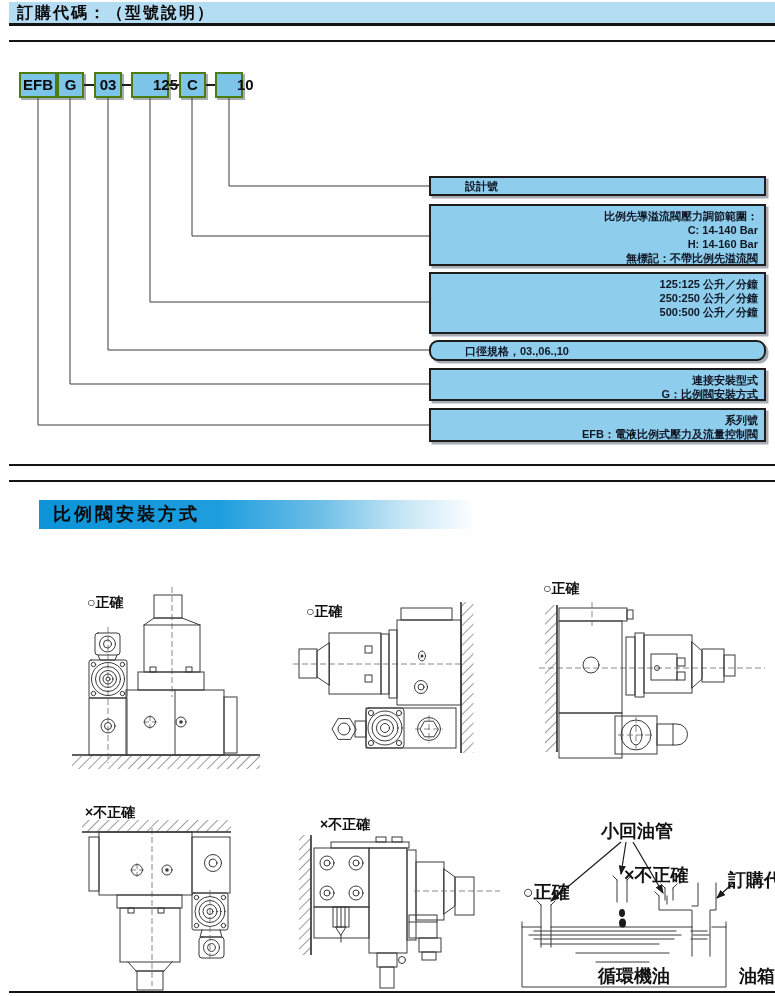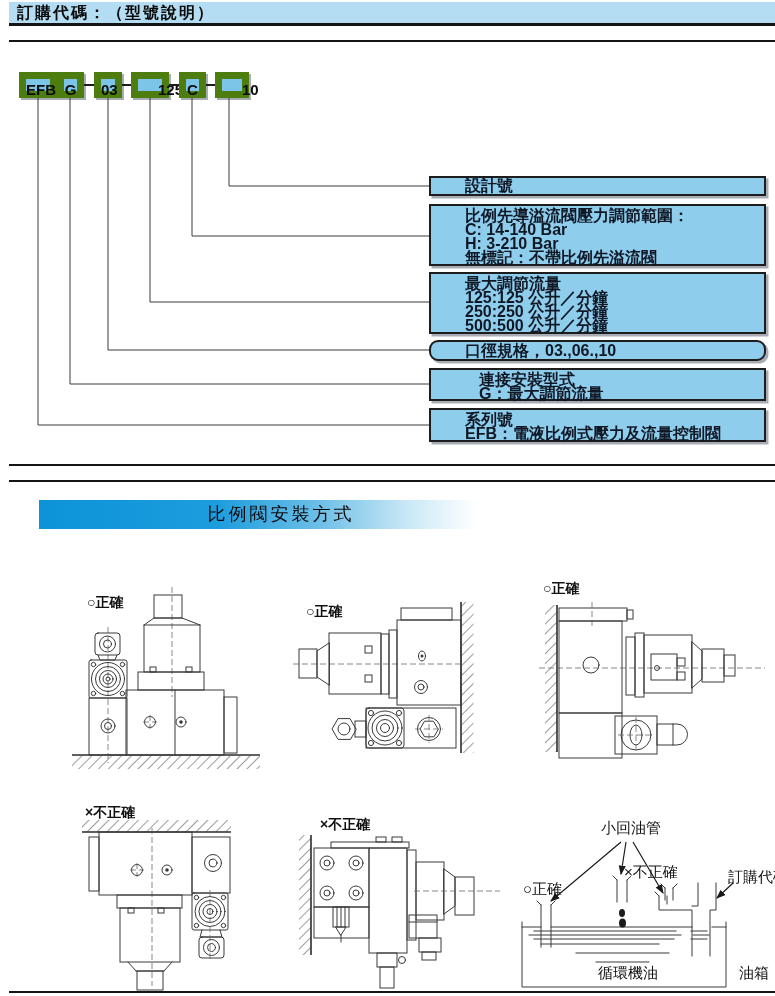--- a/index.html
+++ b/index.html
@@ -5,42 +5,42 @@
   html,body{margin:0;padding:0;background:#ffffff;}
   #page{position:relative;width:775px;height:996px;background:#fff;overflow:hidden;
         font-family:"Liberation Sans","DejaVu Sans",sans-serif;color:#101820;margin-left:9px;}
   .abs{position:absolute;}
   
   .title-bar{left:0;top:2px;width:775px;height:21px;background:#b4ddf3;
              font-size:16px;font-weight:bold;letter-spacing:2px;color:#0a0a0a;
              line-height:21px;padding-left:8px;box-sizing:border-box;}
   .rule{left:0;width:775px;background:#141414;}
   
-  .code-box{top:72px;height:26px;background:#7cc5e9;border:7px solid #4d7c0f;
+  .code-box{top:72px;height:26px;background:#7cc5e9;border:2px solid #4d7c0f;
             box-sizing:border-box;text-align:center;font-weight:bold;font-size:15px;
             line-height:22px;color:#0a0a0a;box-shadow:2px 2px 0 rgba(60,70,90,.45);}
   .dash{top:84px;height:2px;background:#1d1d1d;}
   
   .callout{left:420px;width:337px;background:#8fcdec;border:2px solid #1d1d1d;
            box-sizing:border-box;padding:3px 6px 0 34px;
            box-shadow:2.5px 2.5px 0 rgba(60,70,90,.45);}
-  .cl-line{font-size:16px;line-height:14px;font-weight:bold;color:#101826;white-space:nowrap;}
+  .cl-line{font-size:11px;line-height:14px;font-weight:bold;color:#101826;white-space:nowrap;text-align:right;}
   .callout.single{display:flex;align-items:center;padding-top:0;}
   
   .grad-bar{left:30px;top:500px;width:470px;height:29px;
             background:linear-gradient(90deg,#0c93d8 0%,#1d9dde 38%,#6fbfe7 60%,#c8e7f6 78%,#ffffff 93%);
-            font-size:18px;font-weight:normal;letter-spacing:3px;color:#0a0a0a;
-            line-height:29px;padding-left:14px;box-sizing:border-box;text-align:center;}
+            font-size:18px;font-weight:bold;letter-spacing:3px;color:#0a0a0a;
+            line-height:29px;padding-left:14px;box-sizing:border-box;}
   
   svg.diag{position:absolute;overflow:visible;}
   .ln{stroke:#3a3a3a;stroke-width:1;fill:none;stroke-linecap:square;}
   .ln2{stroke:#2b2b2b;stroke-width:1.6;fill:none;}
   .cl{stroke:#6a6a6a;stroke-width:0.8;fill:none;stroke-dasharray:6 3;}
   .dlabel{font-size:14px;font-weight:bold;color:#111;white-space:nowrap;}
-  .tlabel{font-size:15px;font-weight:normal;color:#111;white-space:nowrap;}
+  .tlabel{font-size:18px;font-weight:bold;color:#111;white-space:nowrap;}
 </style>
 </head>
 <body>
 
 <div id="page">
 
   <div class="abs title-bar">訂購代碼：（型號說明）</div>
   <div class="abs rule" style="top:23px;height:3px;"></div>
   <div class="abs rule" style="top:40px;height:2px;"></div>
 
@@ -63,35 +63,34 @@
     <polyline points="61,0 61,286 420,286" class="ln" stroke="#222"></polyline>
     <polyline points="29,0 29,327 420,327" class="ln" stroke="#222"></polyline>
   </svg>
 
   <div class="abs callout single" style="top:176px;height:20px;">
     <div class="cl-line">設計號</div>
   </div>
   <div class="abs callout" style="top:204px;height:62px;">
     <div class="cl-line">比例先導溢流閥壓力調節範圍：</div>
     <div class="cl-line">C: 14-140 Bar</div>
-    <div class="cl-line">H: 3-210 Bar</div>
+    <div class="cl-line">H: 14-160 Bar</div>
     <div class="cl-line">無標記：不帶比例先溢流閥</div>
   </div>
   <div class="abs callout" style="top:272px;height:62px;">
-    <div class="cl-line">最大調節流量</div>
     <div class="cl-line">125:125 公升／分鐘</div>
     <div class="cl-line">250:250 公升／分鐘</div>
     <div class="cl-line">500:500 公升／分鐘</div>
   </div>
   <div class="abs callout single" style="top:340px;height:21px;border-radius:9px;">
     <div class="cl-line">口徑規格，03.,06.,10</div>
   </div>
   <div class="abs callout" style="top:368px;height:33px;padding-left:48px;">
     <div class="cl-line">連接安裝型式</div>
-    <div class="cl-line">G：最大調節流量</div>
+    <div class="cl-line">G：比例閥安裝方式</div>
   </div>
   <div class="abs callout" style="top:408px;height:34px;">
     <div class="cl-line">系列號</div>
     <div class="cl-line">EFB：電液比例式壓力及流量控制閥</div>
   </div>
 
   <div class="abs rule" style="top:464px;height:2px;"></div>
   <div class="abs rule" style="top:480px;height:2px;"></div>
 
   <div class="abs grad-bar">比例閥安裝方式</div>

